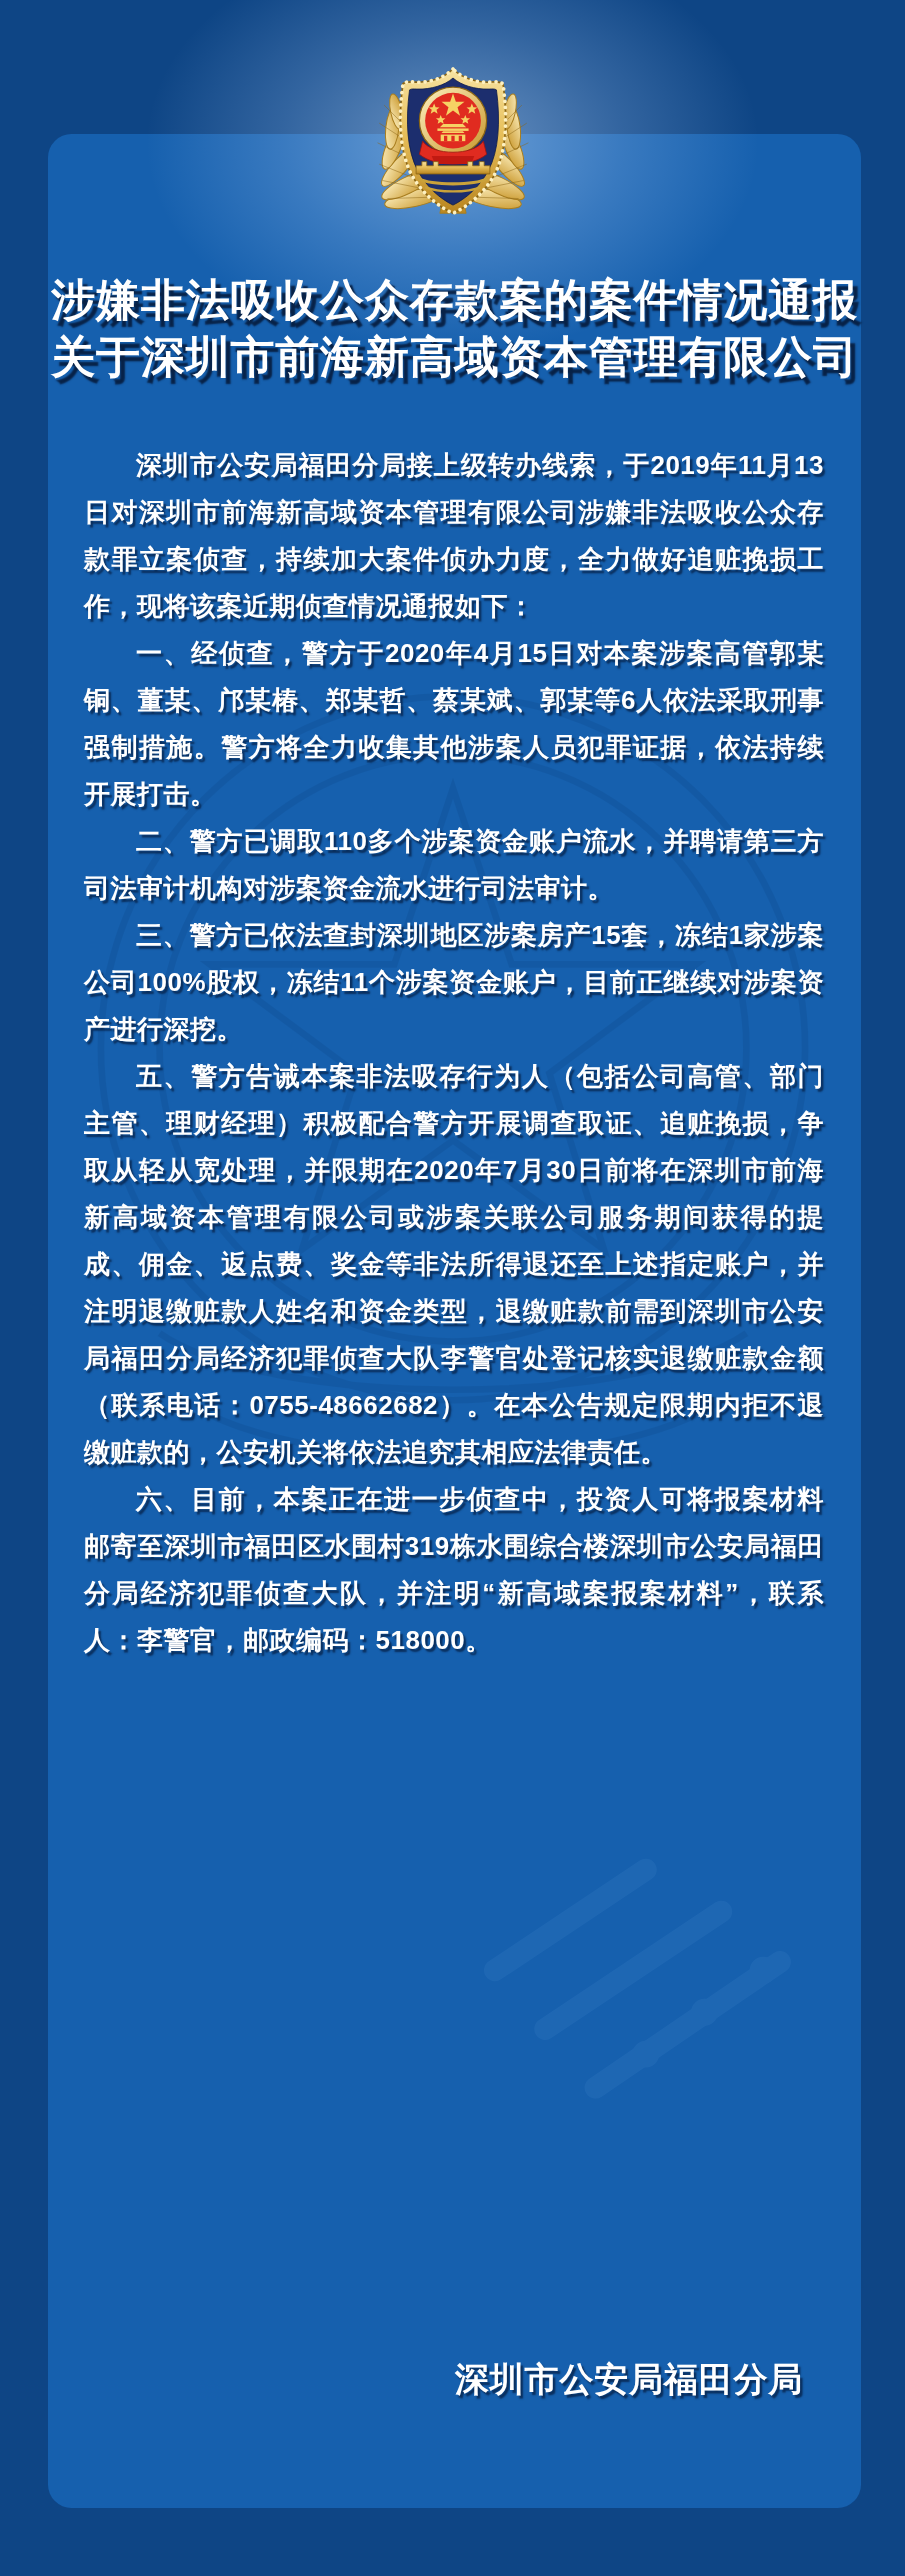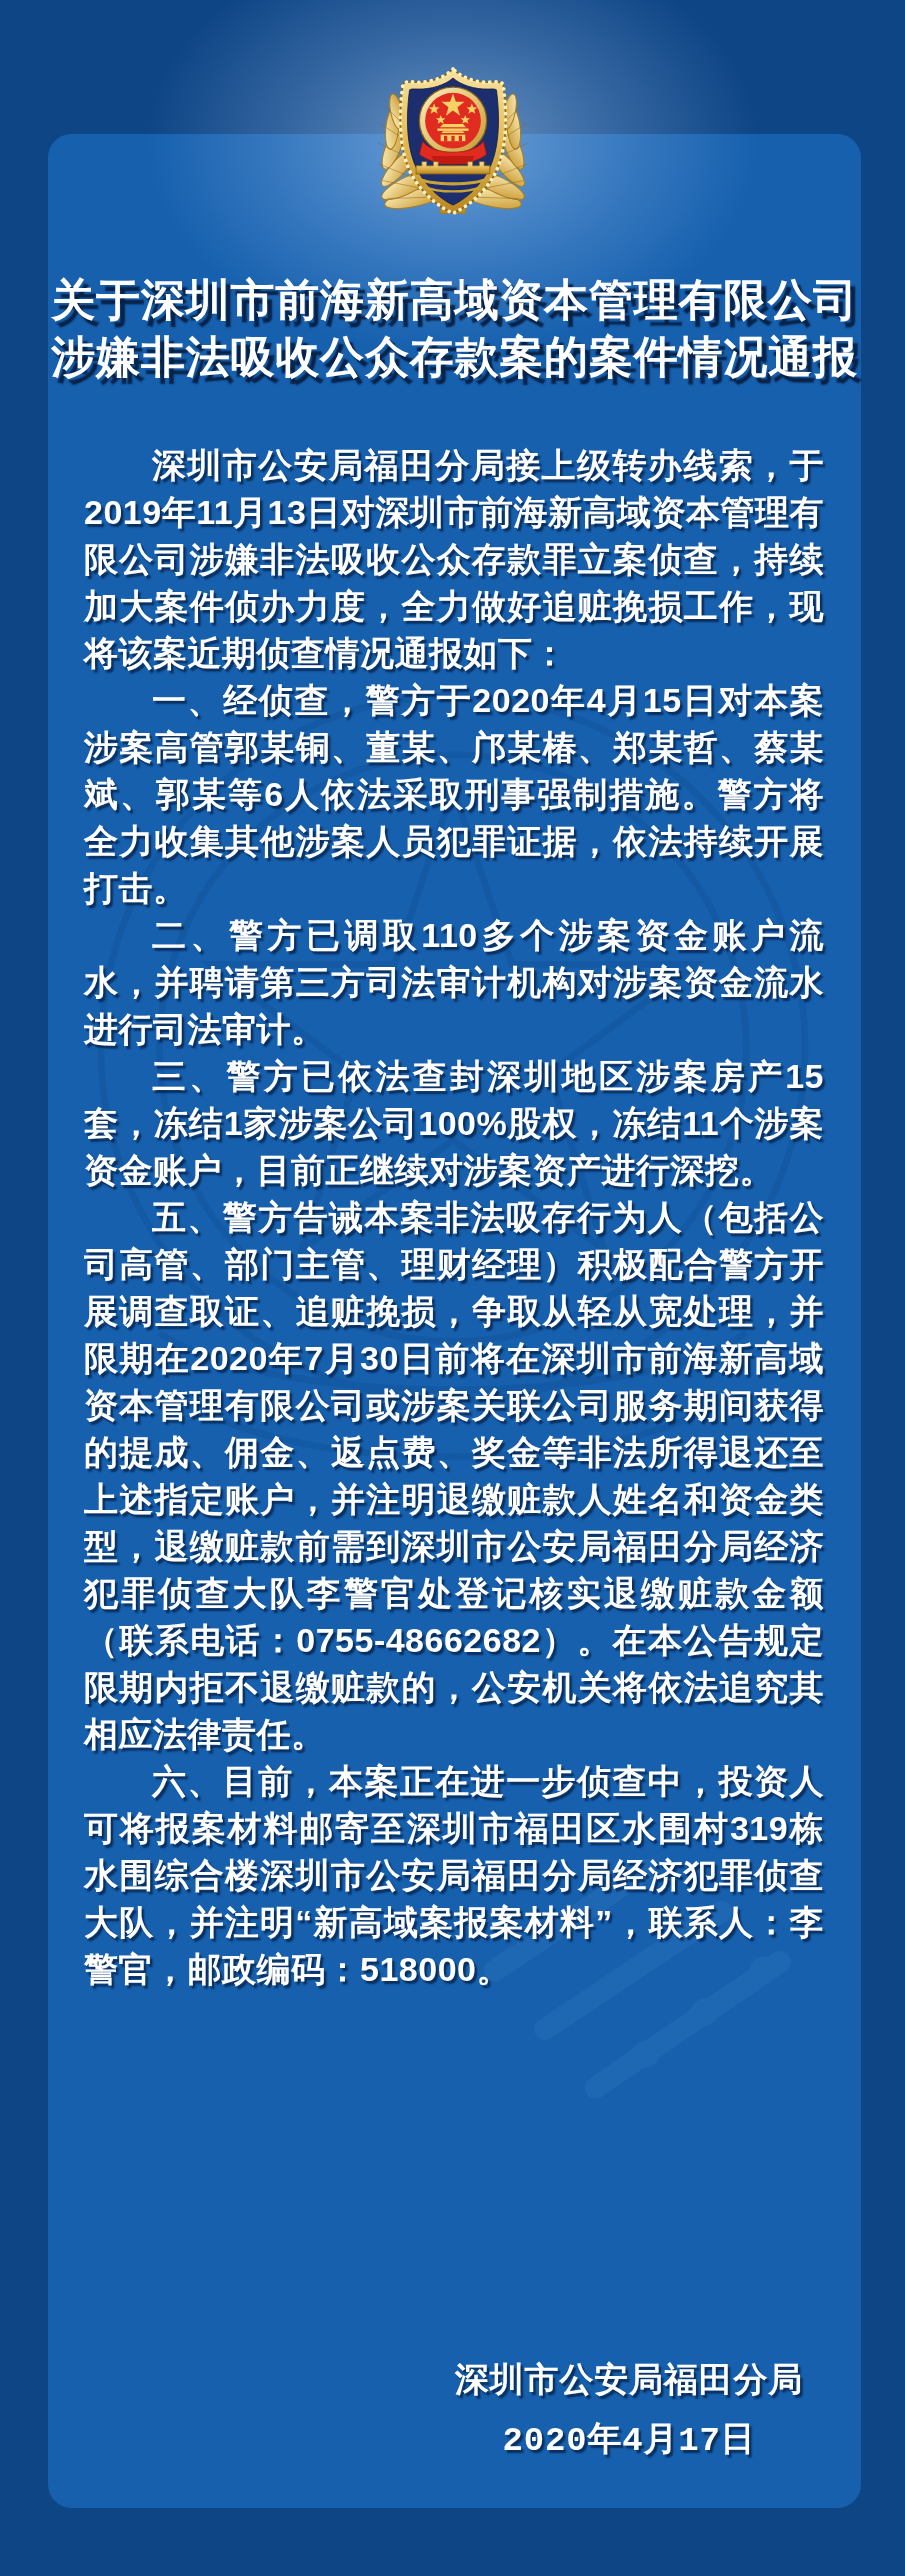--- a/index.html
+++ b/index.html
@@ -14,21 +14,21 @@
       background:#1660ae;border-radius:23.5px;}
   
   .watermark{position:absolute;left:59px;top:394px;width:788px;height:1761px;z-index:1;
       opacity:.16;pointer-events:none;}
   .badge{position:absolute;left:371px;top:44px;width:164px;height:173px;z-index:3;}
   .title{position:absolute;left:48px;top:272px;width:813px;z-index:4;text-align:center;
       font-family:"Liberation Serif",serif;font-weight:900;font-size:44px;line-height:57px;
       color:#ffffff;letter-spacing:0.8px;
       text-shadow:5px 5.9px 1.7px rgba(7,28,62,.92);}
   .bodytext{position:absolute;left:84px;top:442px;width:740px;z-index:4;
-      color:#ffffff;font-size:34px;line-height:47px;letter-spacing:0.5px;font-weight:700;
+      color:#ffffff;font-size:26px;line-height:47px;letter-spacing:0.5px;font-weight:700;
       text-align:justify;overflow-wrap:anywhere;
       text-shadow:2.5px 3.4px 1.7px rgba(6,30,66,.75);}
   .bodytext p{margin:0;text-indent:2em;}
   .signature{position:absolute;top:2353px;right:80px;width:394px;z-index:4;text-align:center;
       color:#ffffff;font-size:34px;line-height:59px;font-weight:700;letter-spacing:0.8px;
       text-shadow:2.5px 3.4px 1.7px rgba(6,30,66,.75);font-family:Liberation Mono, monospace;}
 </style>
 </head>
 <body>
 
@@ -128,32 +128,31 @@
     <path d="M74,136 L126,136 L122,146 L78,146 Z" fill="#c11a12"></path>
 
     <g>
       <path d="M55,148 L62,148 L62,143 L68,143 L68,148 L76,148 L76,143 L82,143 L82,148 L118,148 L118,143 L124,143 L124,148 L132,148 L132,143 L138,143 L138,148 L145,148 L145,158 L55,158 Z" fill="url(#gold)" stroke="#8a6514" stroke-width="1"></path>
       <path d="M58,164 C75,172 125,172 142,164" fill="none" stroke="#caa23a" stroke-width="4"></path>
       <path d="M66,174 C82,181 118,181 134,174" fill="none" stroke="#caa23a" stroke-width="3"></path>
     </g>
   </svg>
 
   <div class="title">
+    <div>涉嫌非法吸收公众存款案的案件情况通报</div>
     <div>关于深圳市前海新高域资本管理有限公司</div>
-    <div>涉嫌非法吸收公众存款案的案件情况通报</div>
   </div>
 
   <div class="bodytext">
     <p>深圳市公安局福田分局接上级转办线索，于2019年11月13日对深圳市前海新高域资本管理有限公司涉嫌非法吸收公众存款罪立案侦查，持续加大案件侦办力度，全力做好追赃挽损工作，现将该案近期侦查情况通报如下：</p>
     <p>一、经侦查，警方于2020年4月15日对本案涉案高管郭某铜、董某、邝某椿、郑某哲、蔡某斌、郭某等6人依法采取刑事强制措施。警方将全力收集其他涉案人员犯罪证据，依法持续开展打击。</p>
     <p>二、警方已调取110多个涉案资金账户流水，并聘请第三方司法审计机构对涉案资金流水进行司法审计。</p>
     <p>三、警方已依法查封深圳地区涉案房产15套，冻结1家涉案公司100%股权，冻结11个涉案资金账户，目前正继续对涉案资产进行深挖。</p>
     <p>五、警方告诫本案非法吸存行为人（包括公司高管、部门主管、理财经理）积极配合警方开展调查取证、追赃挽损，争取从轻从宽处理，并限期在2020年7月30日前将在深圳市前海新高域资本管理有限公司或涉案关联公司服务期间获得的提成、佣金、返点费、奖金等非法所得退还至上述指定账户，并注明退缴赃款人姓名和资金类型，退缴赃款前需到深圳市公安局福田分局经济犯罪侦查大队李警官处登记核实退缴赃款金额（联系电话：0755-48662682）。在本公告规定限期内拒不退缴赃款的，公安机关将依法追究其相应法律责任。</p>
     <p>六、目前，本案正在进一步侦查中，投资人可将报案材料邮寄至深圳市福田区水围村319栋水围综合楼深圳市公安局福田分局经济犯罪侦查大队，并注明“新高域案报案材料”，联系人：李警官，邮政编码：518000。</p>
   </div>
 
   <div class="signature">
     <div>深圳市公安局福田分局</div>
-    <div>2020年4月17日</div>
   </div>
 
 </div>
 
 
 </body></html>

